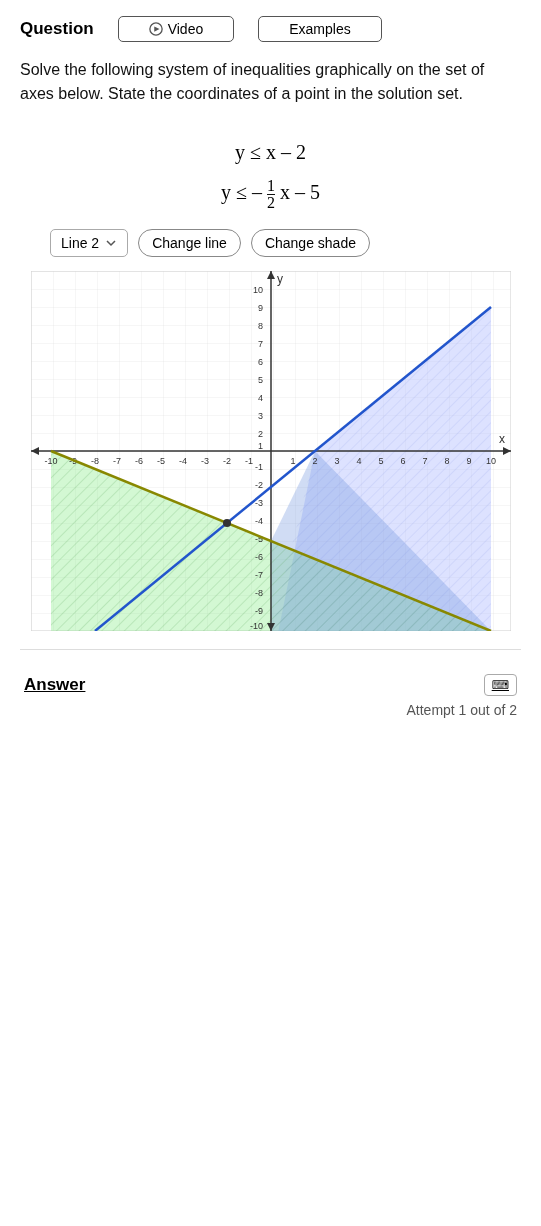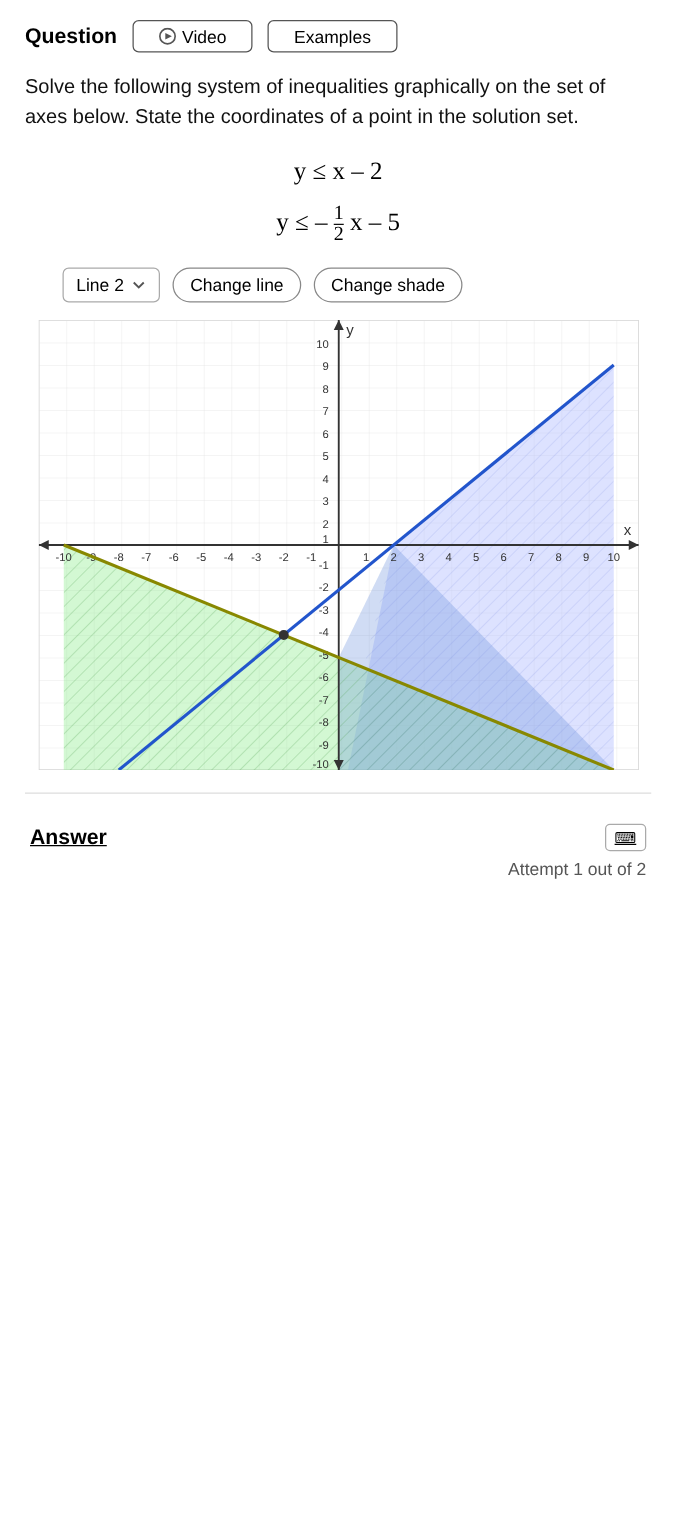--- a/index.html
+++ b/index.html
@@ -14,50 +14,50 @@
     .page-container {
       width: 541px;
       min-height: 1226px;
       background: #ffffff;
       padding: 16px 20px 30px 20px;
       position: relative;
     }
     .header-row {
       display: flex;
       align-items: center;
-      gap: 12px;
+      gap: 24px;
       margin-bottom: 16px;
     }
     .header-title {
       font-weight: bold;
       font-size: 17px;
       font-family: Arial, sans-serif;
     }
     .header-btn {
       border: 1.5px solid #555;
       background: white;
       border-radius: 5px;
-      padding: 4px 20px;
+      padding: 4px 30px;
       font-size: 14px;
       font-family: Arial, sans-serif;
       cursor: pointer;
       display: flex;
       align-items: center;
       gap: 5px;
     }
     .play-icon {
       width: 14px;
       height: 14px;
       display: inline-block;
     }
     .question-text {
       font-size: 16px;
       font-family: Arial, sans-serif;
       line-height: 1.5;
-      margin-bottom: 20px;
+      margin-bottom: 35px;
       color: #111;
     }
     .inequalities-section {
       text-align: center;
       margin: 20px 0 18px 0;
     }
     .inequality-line {
       font-size: 20px;
       font-family: Georgia, serif;
       margin-bottom: 14px;

